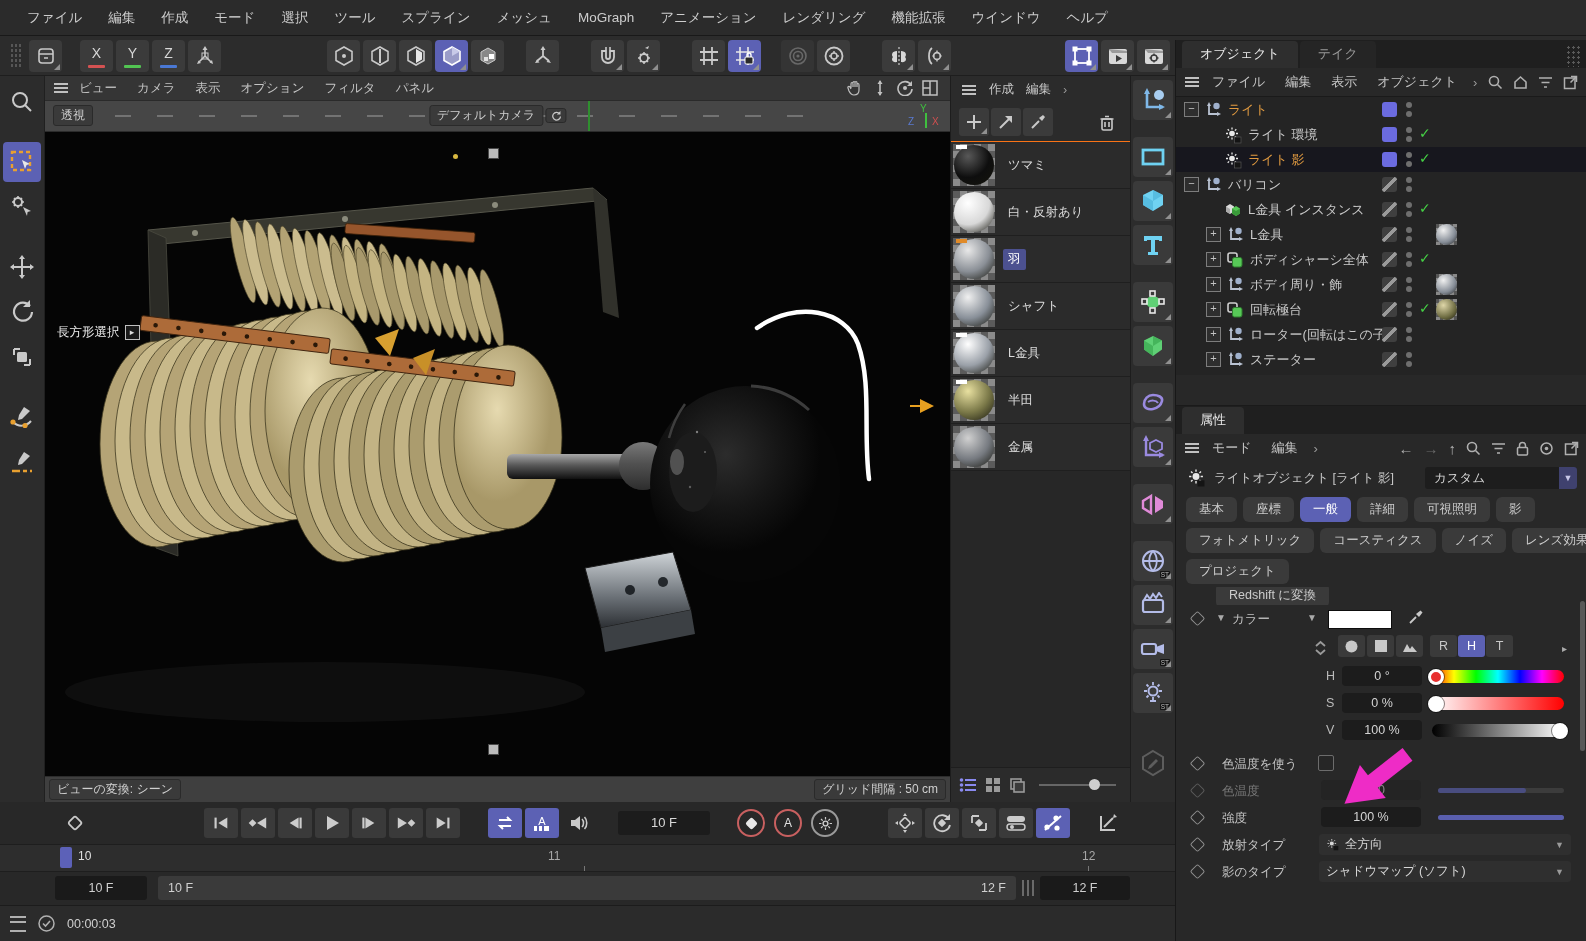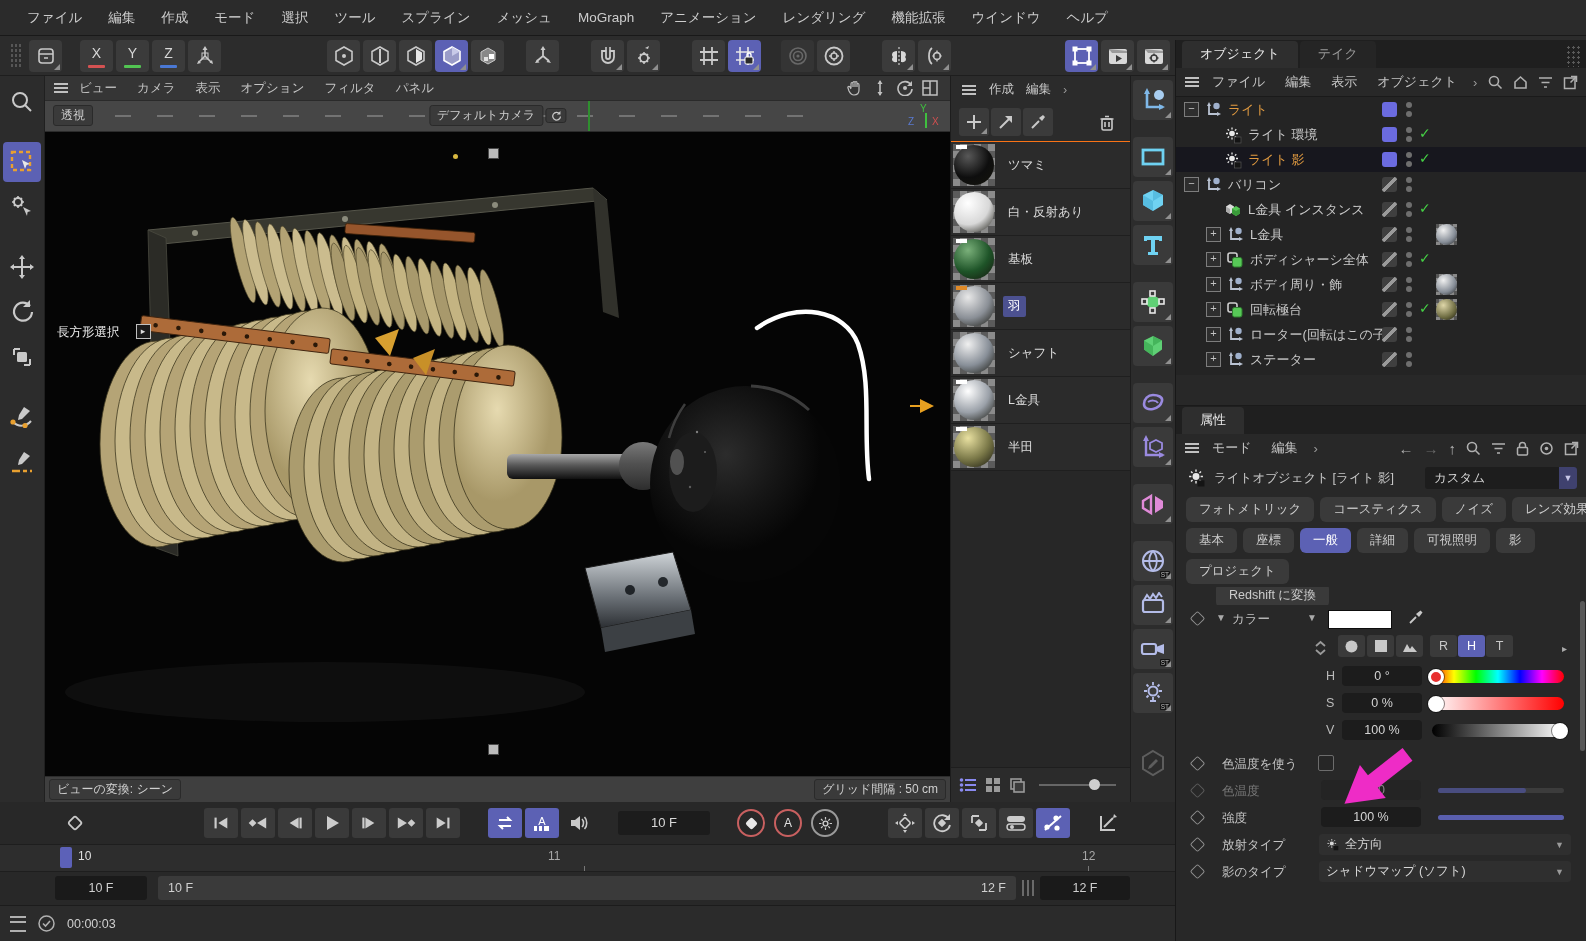--- a/index.html
+++ b/index.html
@@ -38,21 +38,21 @@
             background:repeating-linear-gradient(90deg,#aaa 0 16px,transparent 16px 42px)}
   .greenline{position:absolute;left:60%;top:0;bottom:0;width:2px;background:#2f8f2f}
   .axisw{position:absolute;right:10px;top:2px;width:46px;height:26px;font-size:10px}
   .axisw .yl{position:absolute;left:26px;top:0;color:#3fbf3f}
   .axisw .yline{position:absolute;left:31px;top:10px;width:2px;height:15px;background:#3fbf3f}
   .axisw .xl{position:absolute;left:38px;top:13px;color:#d05050}
   .axisw .zl{position:absolute;left:14px;top:13px;color:#5a7ad0}
   .vp-render{position:relative;height:644px;background:#050505;overflow:hidden}
   .vp-status{height:26px;background:#3f3f3f;position:relative;border-top:1px solid #2c2c2c}
   .handle{position:absolute;width:9px;height:9px;background:#bcbcbc;border:1px solid #4a4a4a}
-  .hint{position:absolute;left:12px;top:192px;color:#ececec;font-size:12.5px;display:flex;gap:16px}
+  .hint{position:absolute;left:12px;top:192px;color:#ececec;font-size:12.5px;display:flex;align-items:center;gap:5px}
   .hbox{width:13px;height:13px;border:1px solid #c0c0c0;background:#1a1a1a;font-size:9px;line-height:12px;text-align:center;color:#ddd}
   .ydot{position:absolute;left:408px;top:22px;width:5px;height:5px;border-radius:50%;background:#d8b840}
   .yarrow{position:absolute;right:14px;top:266px;width:26px;height:16px}
   
   #matpanel{position:absolute;left:950px;top:76px;width:180px;height:726px;background:#2b2b2b;border-left:1px solid #1d1d1d;
             display:flex;flex-direction:column;box-sizing:border-box}
   .mp-menu{height:27px;display:flex;align-items:center;gap:6px;padding:0 10px;font-size:12.5px;flex:none}
   .mp-menu .mi{padding:0 6px}
   .mp-actions{height:38px;display:flex;align-items:center;padding:0 8px;gap:2px;flex:none}
   .mbtn{width:30px;height:28px;background:#3b3b3b;border-radius:3px;display:flex;align-items:center;justify-content:center;position:relative}
@@ -708,27 +708,20 @@
     </span>
         <span class="mname">ツマミ</span>
       </div>
       <div class="mat">
         <span class="thumb">
       <span class="sphere" style="background:radial-gradient(circle at 35% 28%, #ffffff, #d8d8d8 55%, #15150d 100%)"></span>
 
     </span>
         <span class="mname">白・反射あり</span>
       </div>
-      <div class="mat">
-        <span class="thumb">
-      <span class="sphere" style="background:radial-gradient(circle at 35% 28%, #7ab07a, #1e5428 55%, #15150d 100%)"></span>
-      <span class="mark" style="background:#ffffff"></span>
-    </span>
-        <span class="mname">基板</span>
-      </div>
       <div class="mat selected">
         <span class="thumb">
       <span class="sphere" style="background:radial-gradient(circle at 35% 28%, #e8e8e8, #8a8f96 55%, #15150d 100%)"></span>
       <span class="mark" style="background:#e08a28"></span>
     </span>
         <span class="mname">羽</span>
       </div>
       <div class="mat">
         <span class="thumb">
       <span class="sphere" style="background:radial-gradient(circle at 35% 28%, #f0f0f0, #888f98 55%, #15150d 100%)"></span>
@@ -742,20 +735,27 @@
       <span class="mark" style="background:#ffffff"></span>
     </span>
         <span class="mname">L金具</span>
       </div>
       <div class="mat">
         <span class="thumb">
       <span class="sphere" style="background:radial-gradient(circle at 35% 28%, #e8e0a0, #7a7848 55%, #15150d 100%)"></span>
       <span class="mark" style="background:#ffffff"></span>
     </span>
         <span class="mname">半田</span>
+      </div>
+      <div class="mat">
+        <span class="thumb">
+      <span class="sphere" style="background:radial-gradient(circle at 35% 28%, #d0d0d0, #767a80 55%, #15150d 100%)"></span>
+
+    </span>
+        <span class="mname">金属</span>
       </div>
     </div>
   <div class="mp-footer">
     <svg width="18" height="16" viewBox="0 0 18 16">
         <circle cx="2.5" cy="3" r="1.8" fill="#8a8af0"></circle>
         <circle cx="2.5" cy="8" r="1.8" fill="#8a8af0"></circle>
         <circle cx="2.5" cy="13" r="1.8" fill="#8a8af0"></circle>
         <path d="M6 3h11M6 8h11M6 13h11" stroke="#8a8af0" stroke-width="2"></path>
       </svg>
     <svg width="16" height="16" viewBox="0 0 16 16">
@@ -1161,33 +1161,33 @@
           <circle cx="13" cy="11" r="4.5" fill="#e8e8e8"></circle>
           <path d="M13 2v3M13 17v3M4 11h3M19 11h3M6.5 4.5l2 2M17.5 15.5l2 2M19.5 4.5l-2 2M8.5 15.5l-2 2" stroke="#e8e8e8" stroke-width="1.8"></path>
           <rect x="15" y="16" width="9" height="8" fill="#141414"></rect>
         </svg>
       <span>ライトオブジェクト [ライト 影]</span>
       <span class="dropdown">
           <span>カスタム</span>
           <span class="arr">▼</span>
         </span>
     </div>
-    <div class="pillrow" id="pr2">
-        <span class="pill">フォトメトリック</span>
-        <span class="pill">コースティクス</span>
-        <span class="pill">ノイズ</span>
-        <span class="pill">レンズ効果</span>
-      </div>
     <div class="pillrow" id="pr1">
         <span class="pill">基本</span>
         <span class="pill">座標</span>
         <span class="pill active">一般</span>
         <span class="pill">詳細</span>
         <span class="pill">可視照明</span>
         <span class="pill">影</span>
+      </div>
+    <div class="pillrow" id="pr2">
+        <span class="pill">フォトメトリック</span>
+        <span class="pill">コースティクス</span>
+        <span class="pill">ノイズ</span>
+        <span class="pill">レンズ効果</span>
       </div>
     <div class="pillrow" id="pr3">
         <span class="pill">プロジェクト</span>
       </div>
     <div class="rswrap"><span class="pill">Redshift に変換</span></div>
     <div class="prow" style="height:30px">
       <span class="gut"></span>
       <span class="chev" style="left:40px">▼</span>
       <span class="plabel" style="left:56px">カラー</span>
       <span class="chev" style="left:131px">▼</span>

